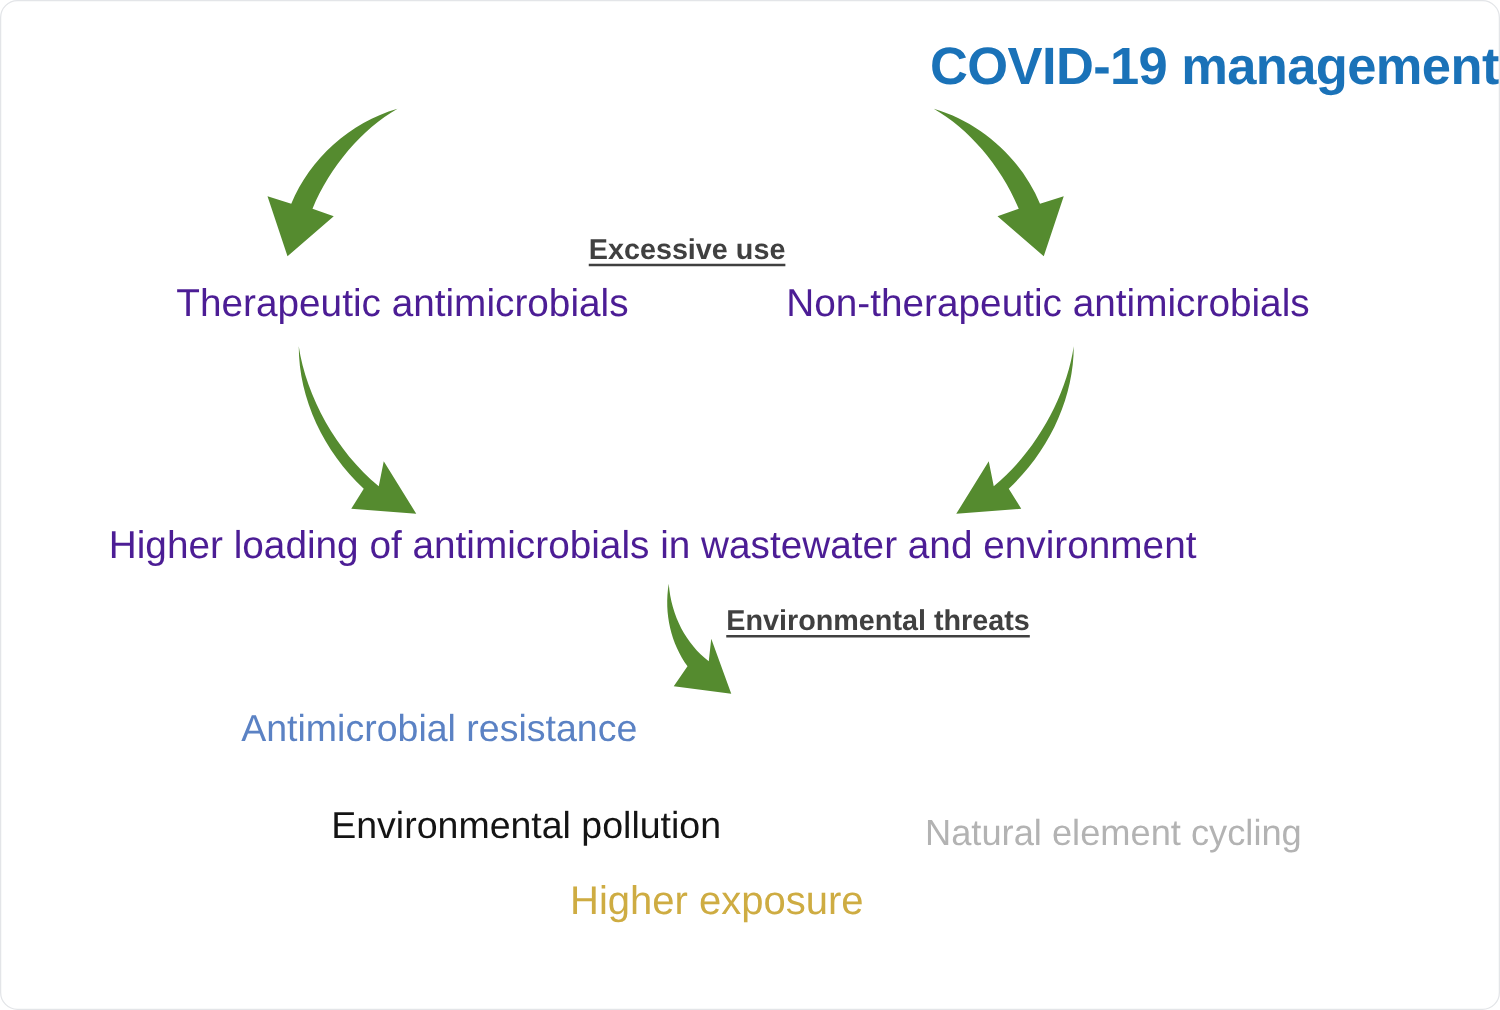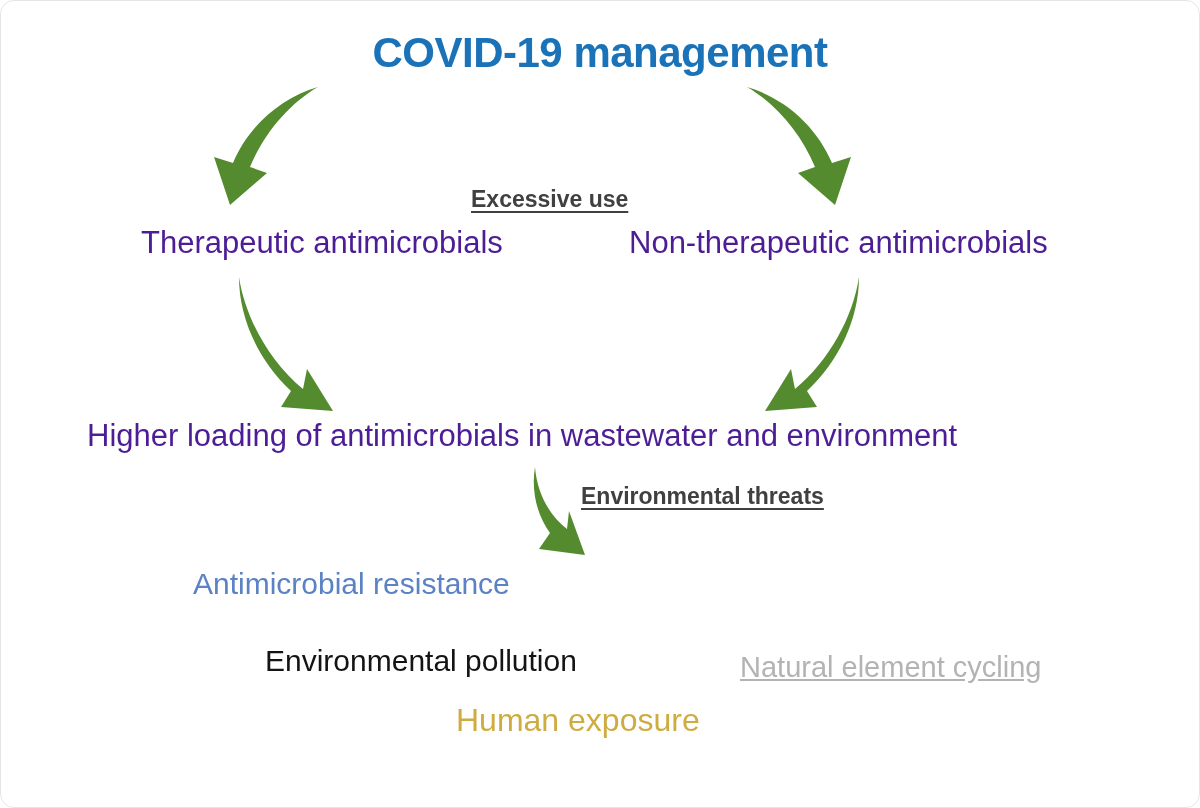--- a/index.html
+++ b/index.html
@@ -18,21 +18,21 @@
     border: 1px solid #e3e5e8;
     border-radius: 14px;
     box-sizing: border-box;
     overflow: hidden;
   }
   .abs { position: absolute; }
 
   
   #title {
     left: 0; right: 0; top: 28px;
-    text-align: center;
+    text-align: right;
     font-size: 42px;
     font-weight: bold;
     letter-spacing: -0.5px;
     color: #1a72b8;
     font-family: "Liberation Sans", sans-serif;
   }
 
   
   .node {
     font-size: 31px;
@@ -61,21 +61,21 @@
   #node-therapeutic      { left: 140px; top: 224px; }
   #node-nontherapeutic   { left: 628px; top: 224px; }
   #node-loading          { left: 86px;  top: 417px; }
 
   #label-excessive       { left: 470px; top: 185px; }
   #label-threats         { left: 580px; top: 482px; }
 
   #outcome-amr           { left: 192px; top: 566px; color: #5b82c4; }
   #outcome-disrupt       { left: 591px; top: 588px; color: #9c9c9c; font-size: 29px; }
   #outcome-pollution     { left: 264px; top: 643px; color: #141414; }
-  #outcome-cycling       { left: 739px; top: 650px; color: #b3b3b3; font-size: 29px; text-decoration: underline; }
+  #outcome-cycling       { left: 739px; top: 650px; color: #b3b3b3; font-size: 29px; }
   #outcome-human         { left: 455px; top: 701px; color: #ceac42; font-size: 32px; }
 
   
   .arrow { pointer-events: none; }
   #arrow-tl { left: 205px; top: 80px;  width: 130px; height: 135px; }
   #arrow-tr { left: 728px; top: 80px;  width: 130px; height: 135px; }
   #arrow-ml { left: 218px; top: 272px; width: 130px; height: 145px; }
   #arrow-mr { left: 748px; top: 272px; width: 130px; height: 145px; }
   #arrow-c  { left: 522px; top: 462px; width: 80px;  height: 100px; }
 </style>
@@ -116,15 +116,15 @@
 
   <div class="abs edge-label" id="label-threats">Environmental threats</div>
 
   <div class="abs outcome" id="outcome-amr">Antimicrobial resistance</div>
 
 
   <div class="abs outcome" id="outcome-pollution">Environmental pollution</div>
 
   <div class="abs outcome" id="outcome-cycling">Natural element cycling</div>
 
-  <div class="abs outcome" id="outcome-human">Human exposure</div>
+  <div class="abs outcome" id="outcome-human">Higher exposure</div>
 
 </div>
 
 </body></html>

